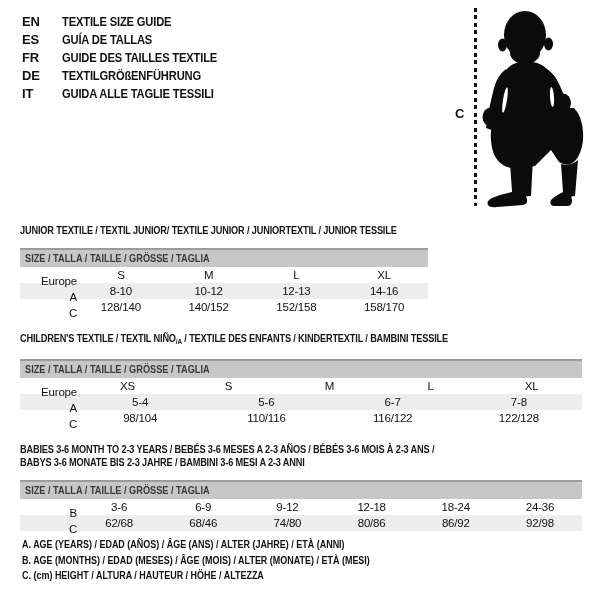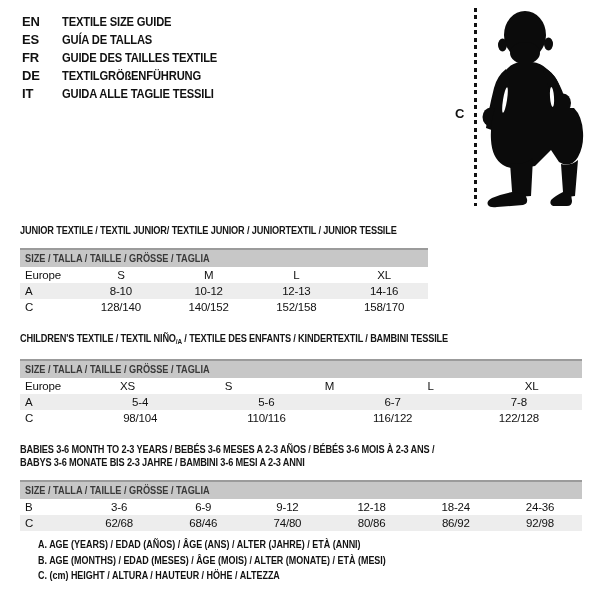--- a/index.html
+++ b/index.html
@@ -35,25 +35,25 @@
   .tbl{margin:0 0 17px 0;}
   .tbl.w0{width:408px;}
   .tbl.w1,.tbl.w2{width:562px;}
   .size-bar{
     height:17px;line-height:16px;background:var(--bar-bg);border-top:2px solid var(--bar-top);
     padding:0 0 0 5px;font-weight:bold;font-size:11.5px;color:#3a3a3a;white-space:nowrap;overflow:hidden;
   }
   .size-bar .in{display:inline-block;transform:scaleX(.80);transform-origin:0 50%;}
   .row{display:flex;height:16px;line-height:16px;font-size:11.5px;letter-spacing:-0.2px;}
   .row.shaded{background:var(--row-shade);}
-  .rl{flex:0 0 52px;padding-left:5px;text-align:left;}
+  .rl{flex:0 0 52px;padding-left:5px;text-align:right;margin-top:6px;}
   .rc{flex:1;text-align:center;}
 
   
-  .footnotes{position:absolute;left:38px;top:537px;}
+  .footnotes{position:absolute;left:22px;top:537px;}
   .fn-line{font-weight:bold;font-size:11.5px;line-height:15.5px;white-space:nowrap;
     transform:scaleX(.78);transform-origin:0 50%;}
 </style>
 </head>
 <body style="--ink: #111111; --bar-bg: #c7c7c7; --bar-top: #9b9b9b; --row-shade: #ededed;">
 
 <div class="page">
 
   <div class="lang-block">
     <div class="lang-line">

